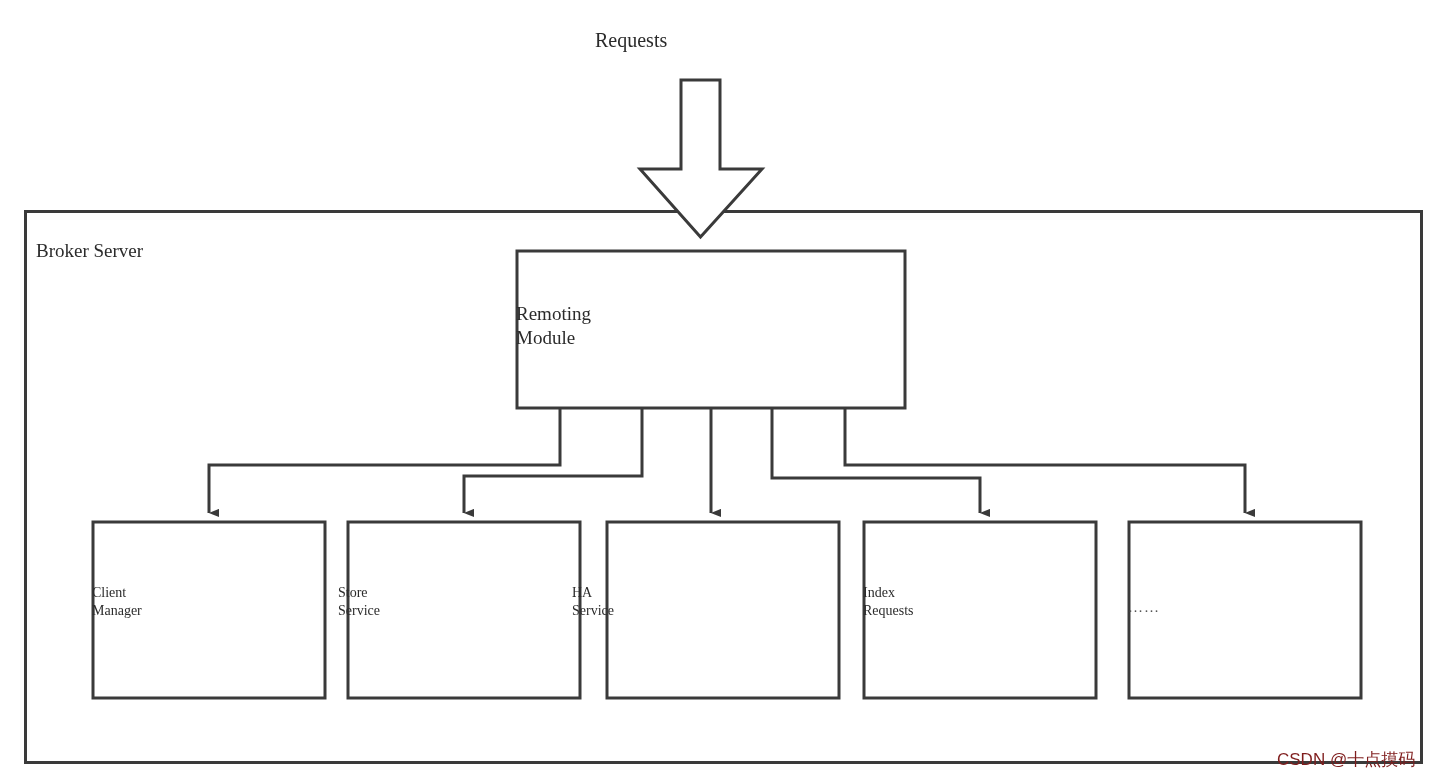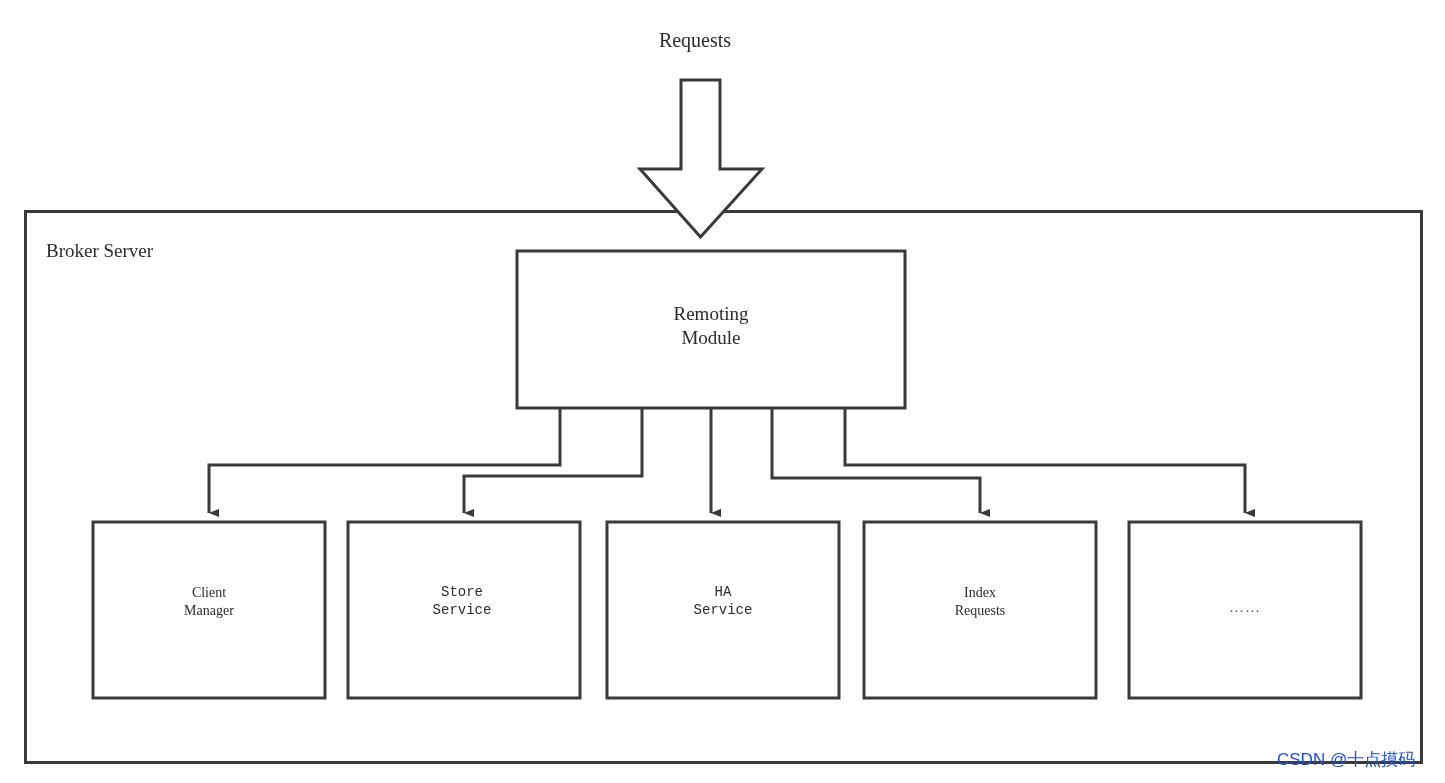--- a/index.html
+++ b/index.html
@@ -20,68 +20,68 @@
   }
   #diagram-svg {
     position: absolute;
     left: 0;
     top: 0;
     width: 1445px;
     height: 783px;
   }
   .node-label {
     position: absolute;
-    text-align: center;
+    text-align: left;
     color: #2b2b2b;
     font-family: "Liberation Serif", "DejaVu Serif", serif;
     line-height: 1.28;
     white-space: pre-line;
     pointer-events: none;
   }
   #requests-label {
     left: 595px;
     top: 28px;
     width: 200px;
     font-size: 20px;
   }
   #broker-title {
-    left: 46px;
+    left: 36px;
     top: 239px;
     width: 320px;
     text-align: left;
     font-size: 19px;
   }
   #remoting-label {
     left: 516px;
     top: 302px;
     width: 390px;
     font-size: 19px;
   }
   .leaf-label {
     font-size: 14px;
     top: 584px;
     width: 234px;
   }
   #leaf-label-0 { left: 92px; }
-  #leaf-label-1 { left: 345px; font-family: Liberation Mono, monospace; }
-  #leaf-label-2 { left: 606px; font-family: Liberation Mono, monospace; }
+  #leaf-label-1 { left: 338px; }
+  #leaf-label-2 { left: 572px; }
   #leaf-label-3 { left: 863px; }
   #leaf-label-4 {
     left: 1128px;
     top: 598px;
     font-size: 15px;
     letter-spacing: 1px;
     color: #555555;
   }
   #watermark {
     position: absolute;
     left: 1277px;
     top: 748px;
     font-size: 17px;
-    color: #1d4ed8;
+    color: #7f1d1d;
     font-family: "Liberation Sans", "DejaVu Sans", sans-serif;
     white-space: nowrap;
     pointer-events: none;
   }
 </style>
 </head>
 <body>
 
 <div id="canvas">
 

